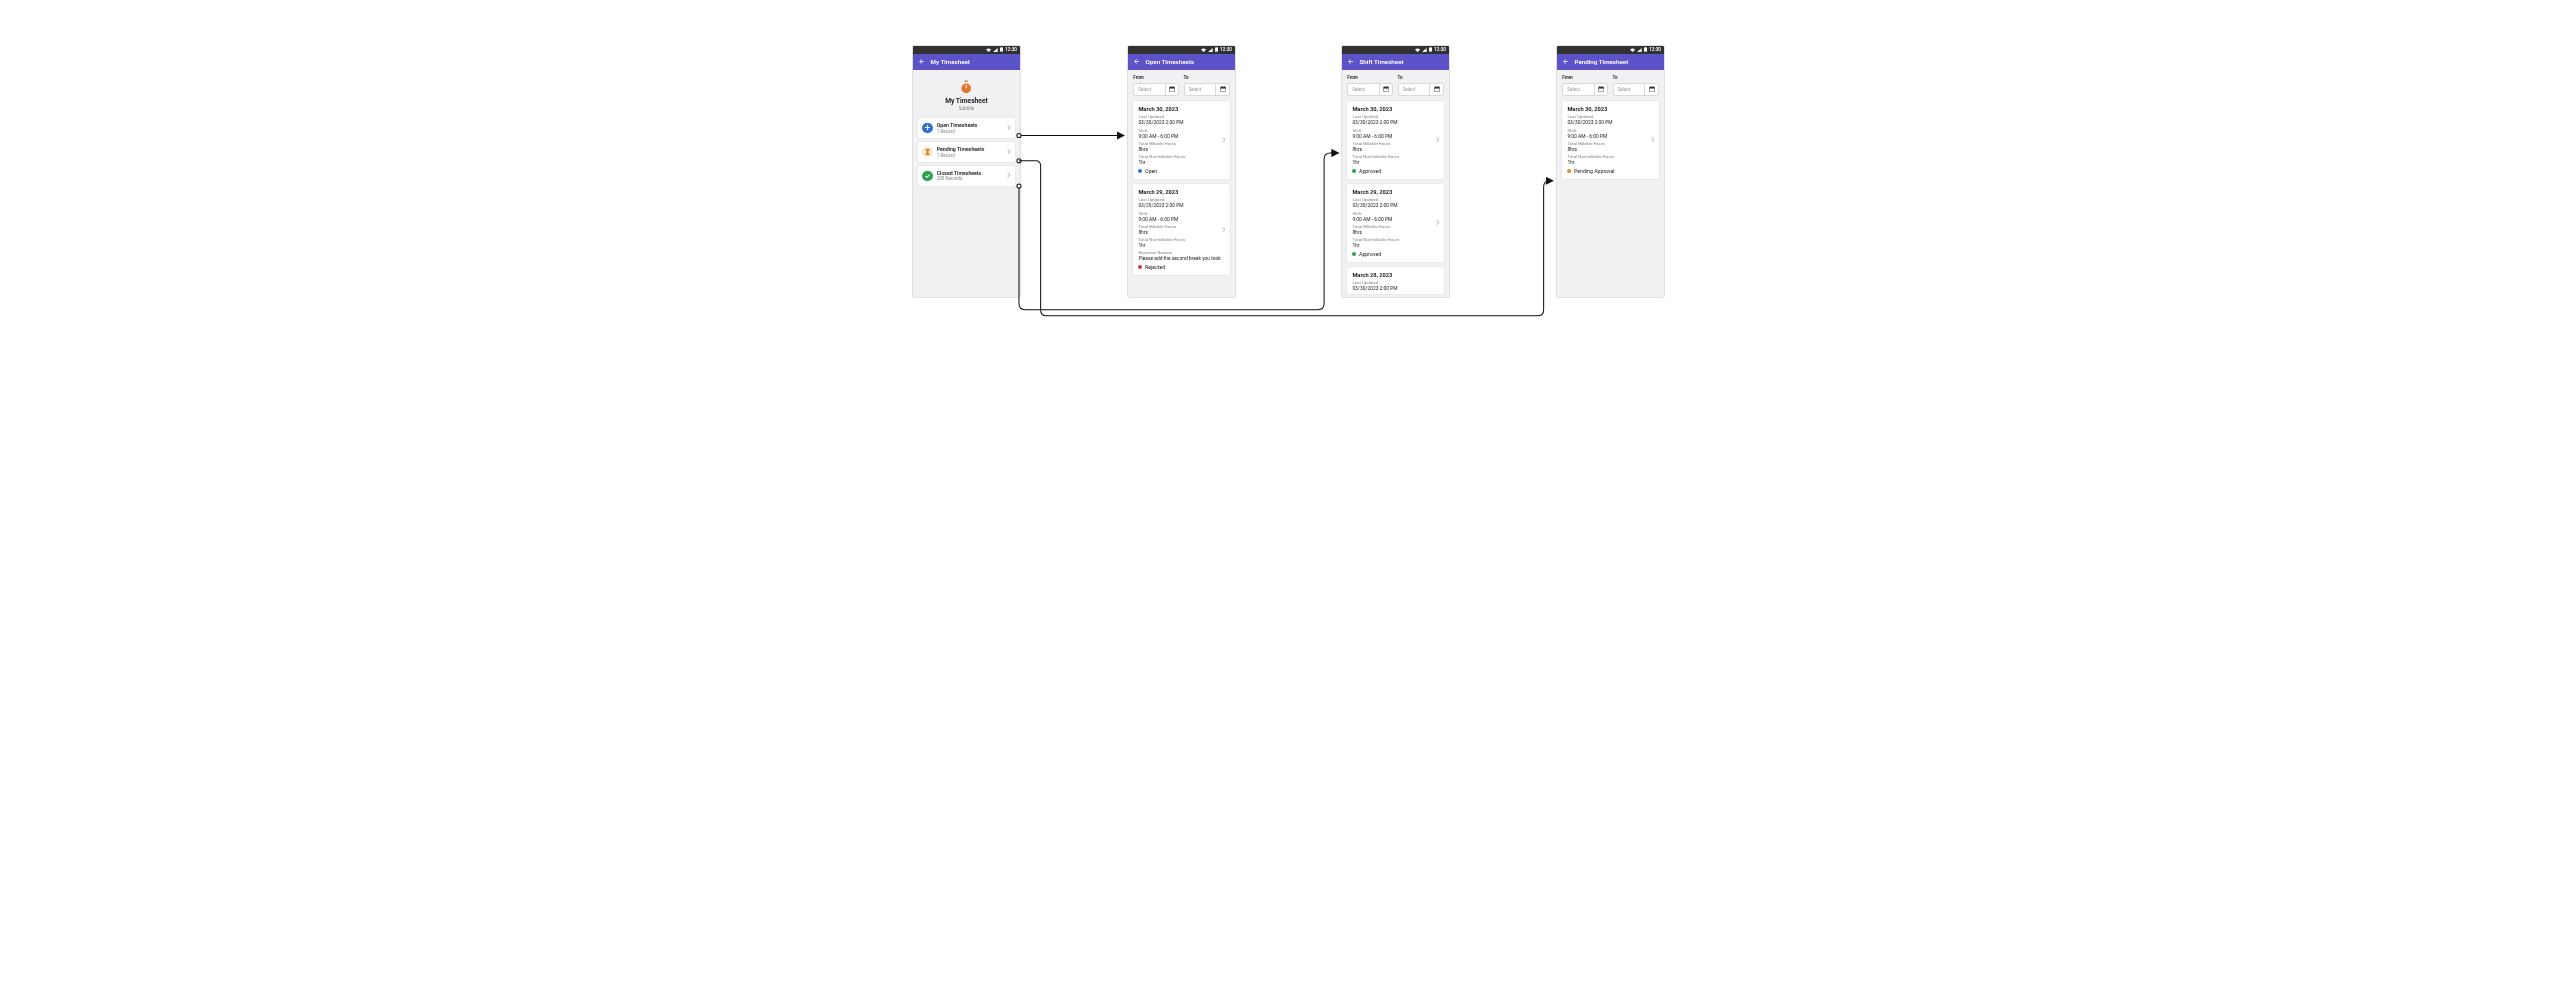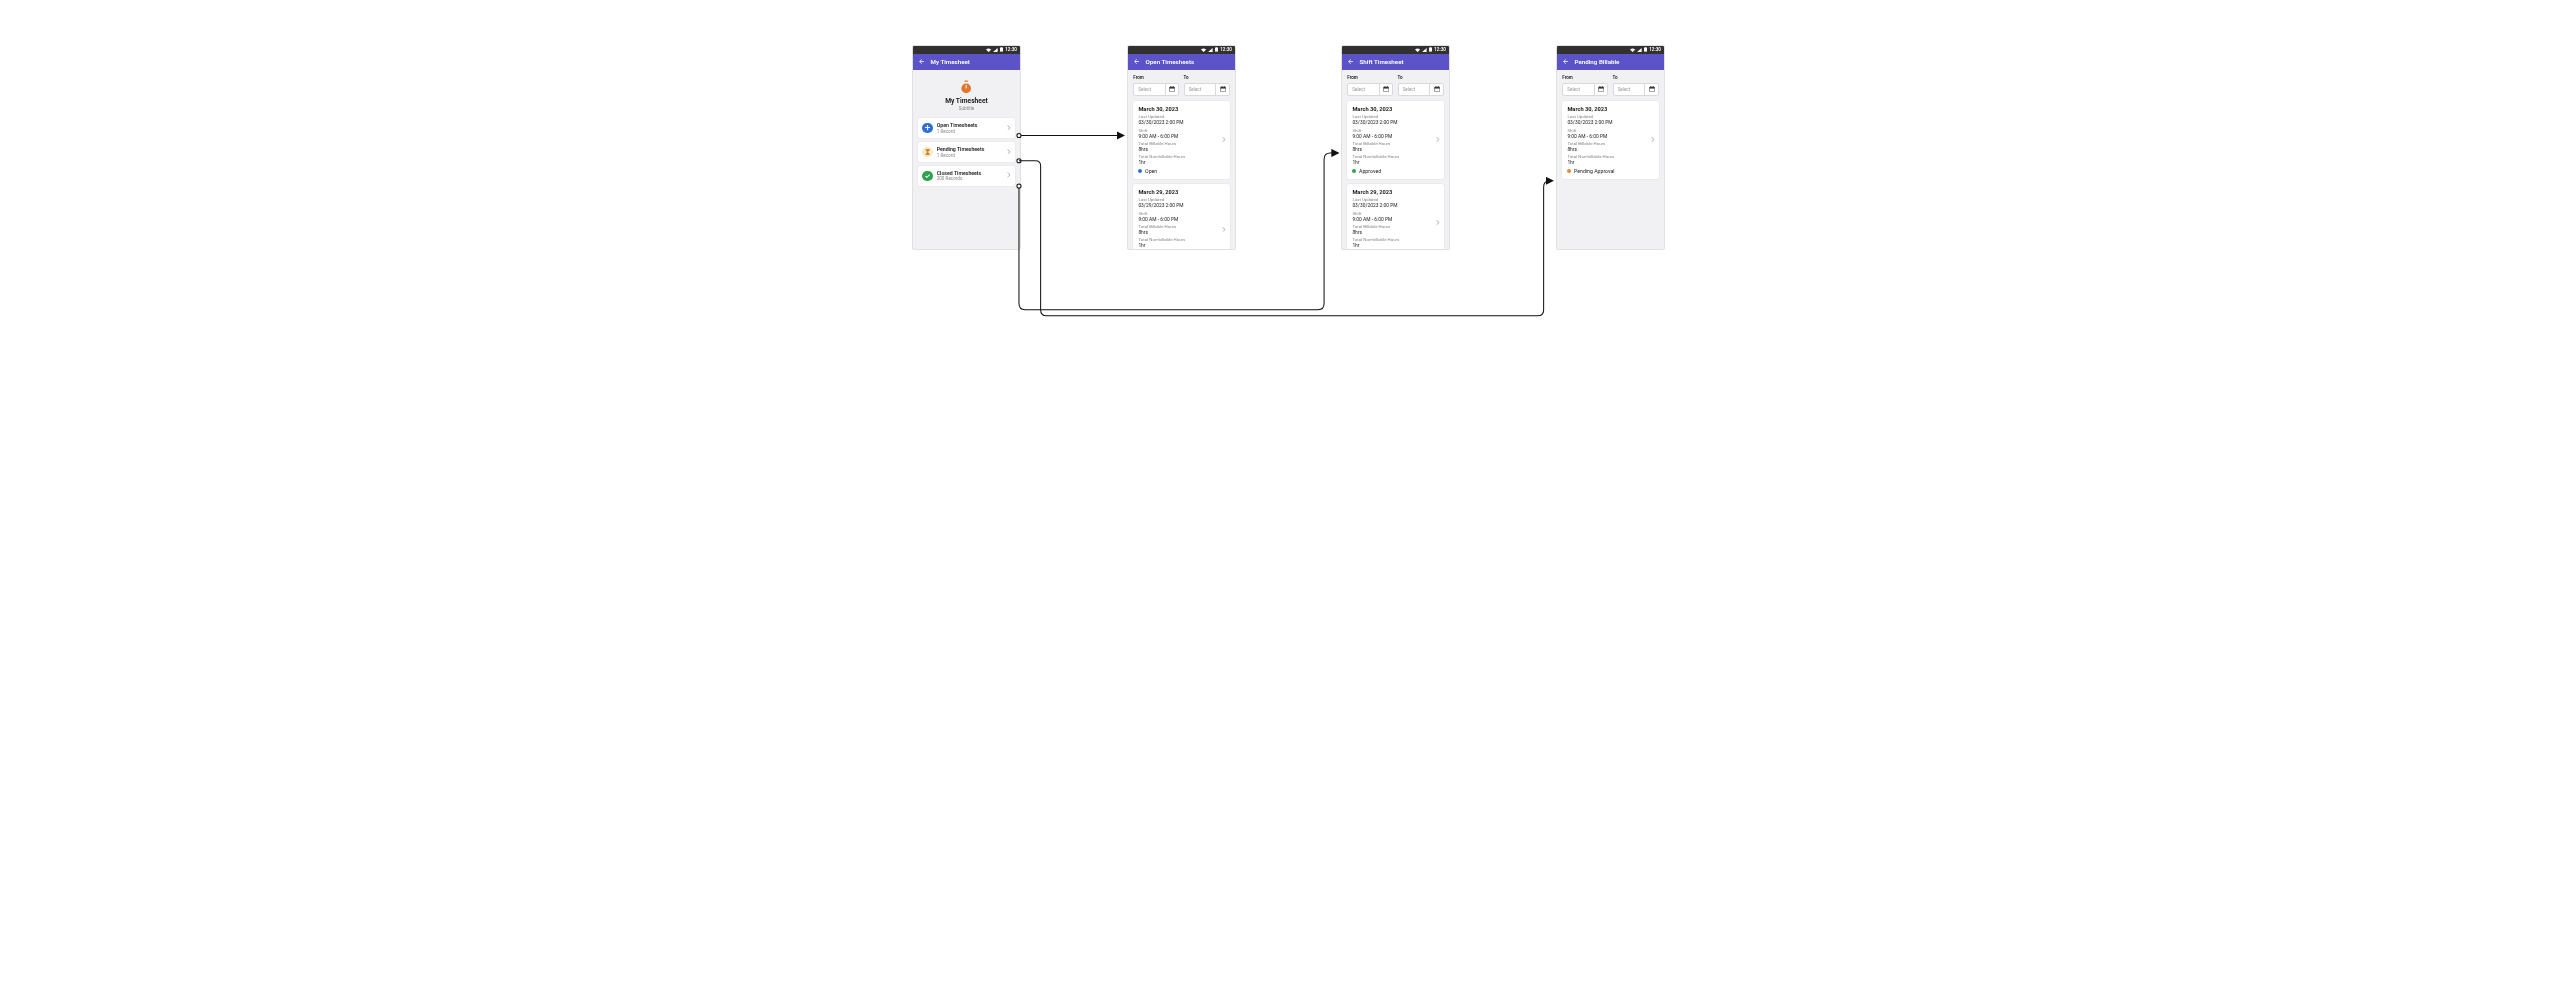--- a/index.html
+++ b/index.html
@@ -10,21 +10,21 @@
   }
   .canvas {
     position: relative;
     width: 804px;
     height: 299px;
     margin: 0 auto;
   }
   .phone {
     position: absolute;
     width: 109px;
-    height: 205px;
+    height: 253px;
     background: #f1f1f3;
     border: 0.5px solid #e0e0e0;
     border-radius: 2.1px;
     overflow: hidden;
     font-size: 5.2px;
     color: #222;
   }
   .status-bar {
     height: 8.2px;
     background: #313131;
@@ -437,21 +437,21 @@
           </svg>
         </span>
       <span>12:30</span>
     </div>
     <div class="app-bar">
       <span class="back-arrow">
           <svg width="7.2" height="7.2" viewBox="0 0 24 24">
             <path d="M20 11H7.83l5.59-5.59L12 4l-8 8 8 8 1.41-1.41L7.83 13H20z" fill="#fff"></path>
           </svg>
         </span>
-      <span class="title">Pending Billable</span>
+      <span class="title">Pending Timesheet</span>
     </div>
     <div class="filters">
       <div class="filter">
         <span class="filter-label">From</span>
         <div class="filter-input">
           <span class="txt">Select</span>
           <span class="cal">
               <svg width="6.2" height="6.2" viewBox="0 0 12 12">
                 <rect x="1" y="2" width="10" height="9" rx="1" fill="none" stroke="#333"></rect>
                 <rect x="1" y="2" width="10" height="3" fill="#333"></rect>

